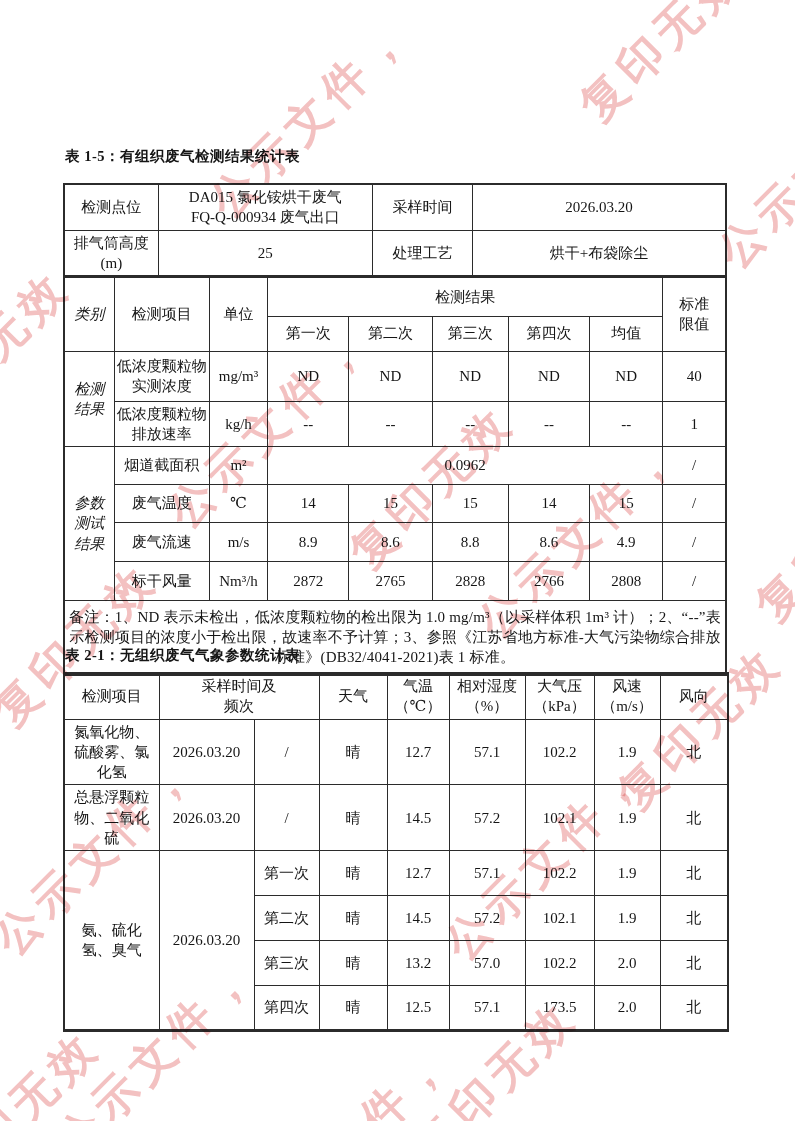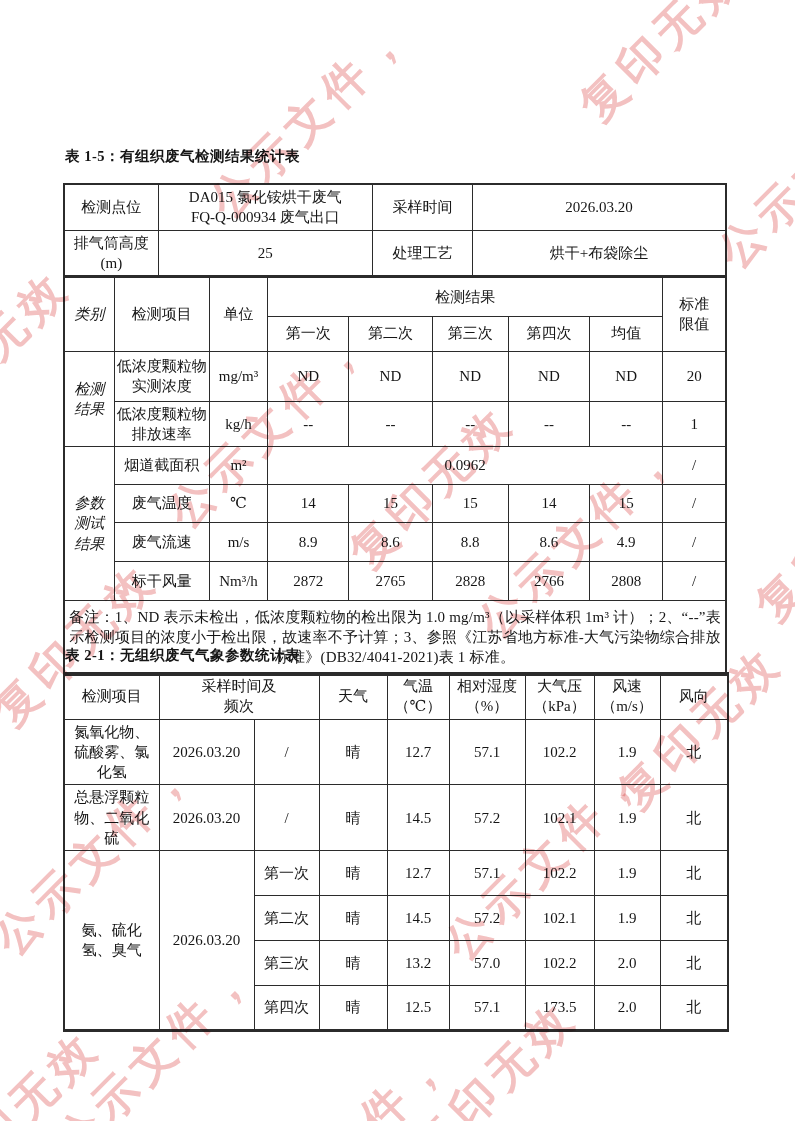--- a/index.html
+++ b/index.html
@@ -141,21 +141,21 @@
       </tr>
       <tr style="height:50px">
         <td rowspan="2" class="cat-cell">检测结果</td>
         <td>低浓度颗粒物实测浓度</td>
         <td>mg/m³</td>
         <td>ND</td>
         <td>ND</td>
         <td>ND</td>
         <td>ND</td>
         <td>ND</td>
-        <td>20</td>
+        <td>40</td>
       </tr>
       <tr style="height:38px">
         <td>低浓度颗粒物排放速率</td>
         <td>kg/h</td>
         <td>--</td>
         <td>--</td>
         <td>--</td>
         <td>--</td>
         <td>--</td>
         <td>1</td>

